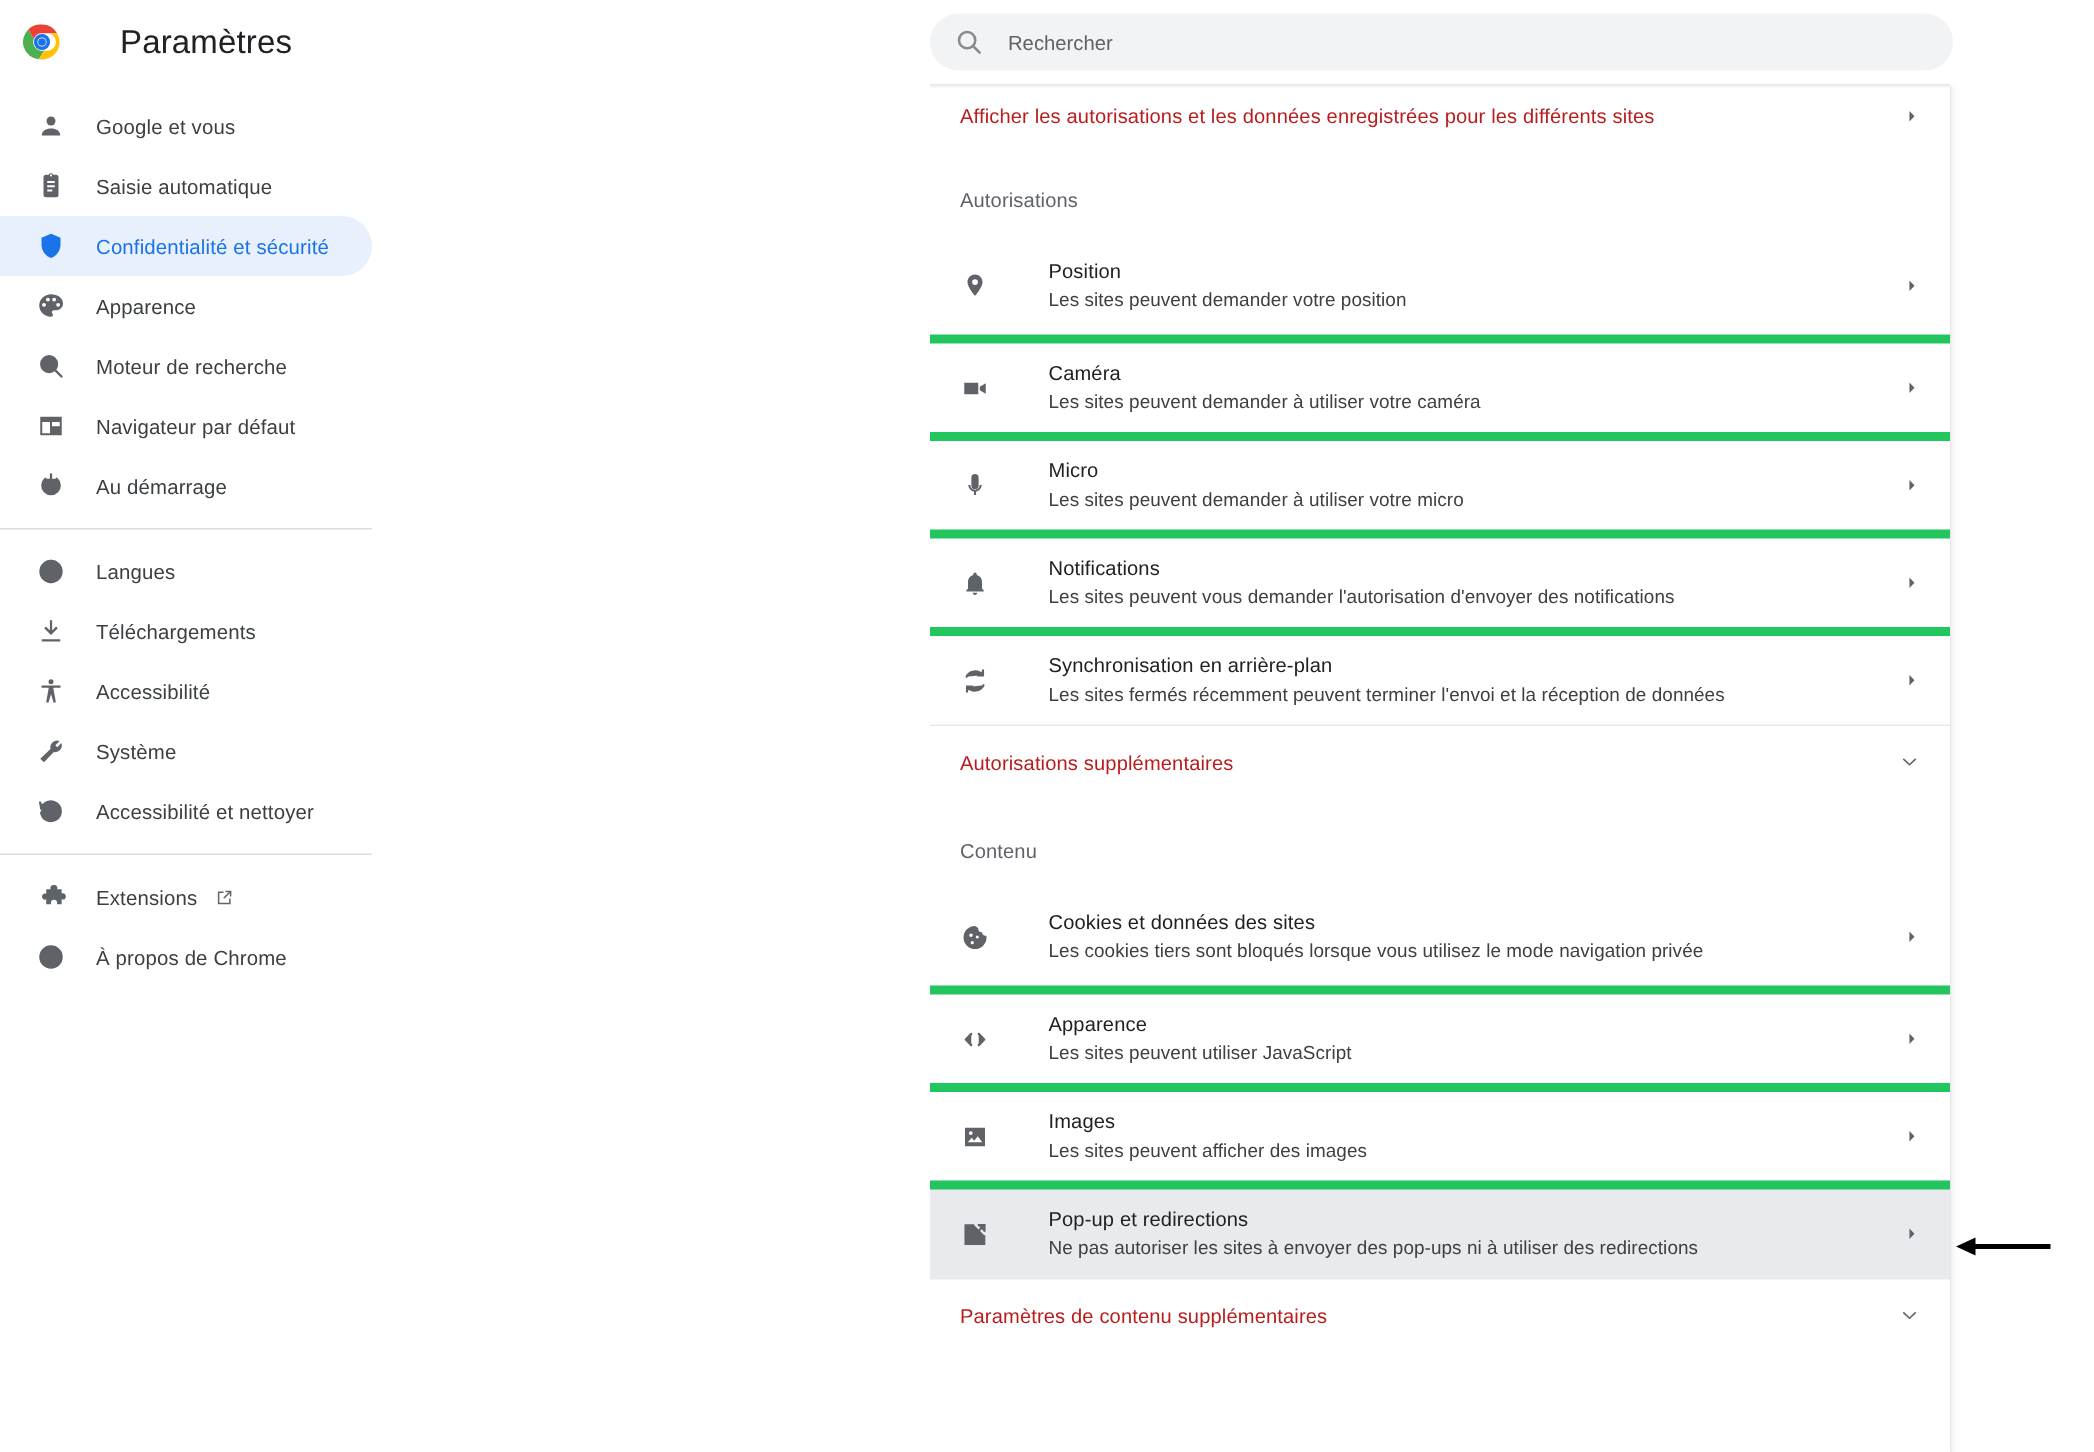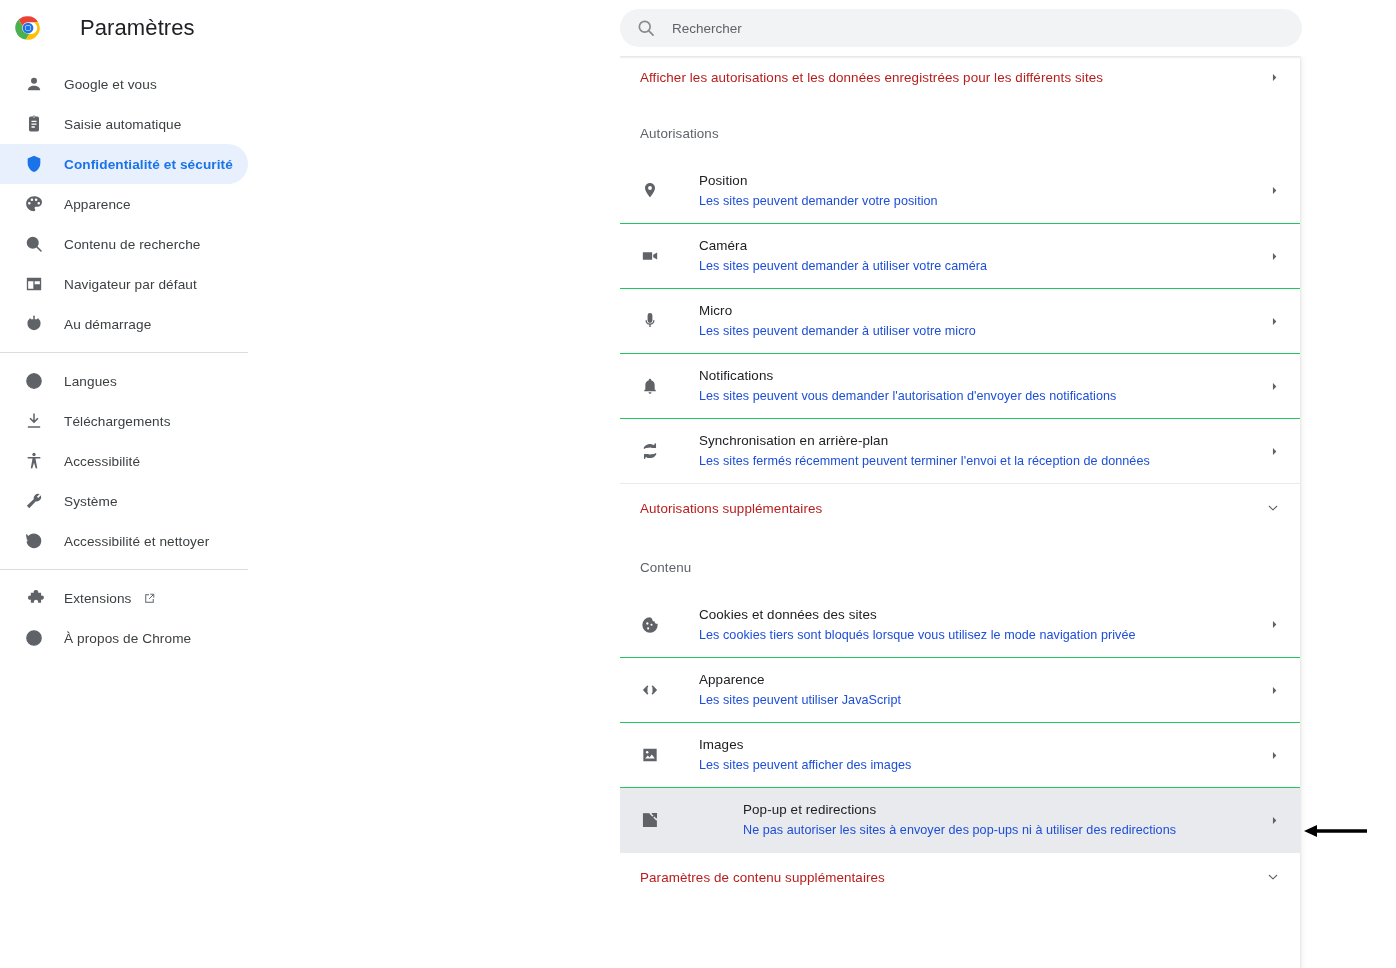--- a/index.html
+++ b/index.html
@@ -109,21 +109,21 @@
   }
   .nav-item .nav-ico svg { width: 20px; height: 20px; fill: #5f6368; }
   .nav-item .nav-label {
     margin-left: 20px;
     font-size: 13.6px;
     color: #3c4043;
     white-space: nowrap;
     letter-spacing: .1px;
   }
   .nav-item.active { background: #e8f0fe; }
-  .nav-item.active .nav-label { color: #1a73e8; font-weight: 700; }
+  .nav-item.active .nav-label { color: #1a73e8; font-weight: 400; }
   .nav-item.active .nav-ico svg { fill: #1a73e8; }
   .nav-sep {
     height: 1px;
     background: #dadce0;
     margin: 8px 0 8px 0;
     width: 248px;
   }
   .ext-link { margin-left: 10px; display: inline-flex; align-items: center; }
   .ext-link svg { width: 15px; height: 15px; fill: none; stroke: #5f6368; stroke-width: 1.6; }
 
@@ -178,41 +178,41 @@
     height: 26px;
     letter-spacing: .1px;
   }
 
   .perm-row {
     display: flex;
     align-items: center;
     height: 65px;
     padding: 0 20px 0 0;
     cursor: pointer;
-    border-top: 1px solid #22c55e;
+    border-top: 6px solid #22c55e;
   }
   .perm-row.no-border { border-top: none; }
-  .perm-row.highlight { background: #e8eaed; gap: 44px; }
+  .perm-row.highlight { background: #e8eaed; }
   .perm-ico {
     flex: 0 0 20px;
     width: 20px; height: 20px;
     margin-left: 20px;
     display: flex; align-items: center; justify-content: center;
   }
   .perm-ico svg { width: 20px; height: 20px; fill: #5f6368; }
   .perm-text { margin-left: 39px; flex: 1 1 auto; min-width: 0; }
   .perm-title {
     font-size: 13.4px;
     color: #202124;
     line-height: 20px;
     letter-spacing: .1px;
   }
   .perm-sub {
     font-size: 12.6px;
-    color: #1d4ed8;
+    color: #404040;
     line-height: 19px;
     margin-top: 1px;
     letter-spacing: .05px;
   }
   .chev-right {
     flex: 0 0 12px;
     width: 12px; height: 12px;
     display: flex; align-items: center; justify-content: center;
   }
   .chev-right svg { width: 11px; height: 11px; fill: #5f6368; }
@@ -304,21 +304,21 @@
     <span class="nav-label">Apparence</span>
   </div>
 
   <div class="nav-item">
     <span class="nav-ico">
       <svg viewBox="0 0 24 24" fill="none" stroke="#5f6368" stroke-width="1.9">
           <circle cx="10.5" cy="10.5" r="6.3"></circle>
           <line x1="15.3" y1="15.3" x2="20.4" y2="20.4" stroke-linecap="round"></line>
         </svg>
     </span>
-    <span class="nav-label">Contenu de recherche</span>
+    <span class="nav-label">Moteur de recherche</span>
   </div>
 
   <div class="nav-item">
     <span class="nav-ico">
       <svg viewBox="0 0 24 24">
           <path d="M3.4 4.6h17.2v14.8H3.4zm1.6 4.2v8.9h6.2V8.8zm7.8 0v3.4h6.2V8.8z" fill="#5f6368"></path>
         </svg>
     </span>
     <span class="nav-label">Navigateur par défaut</span>
   </div>

